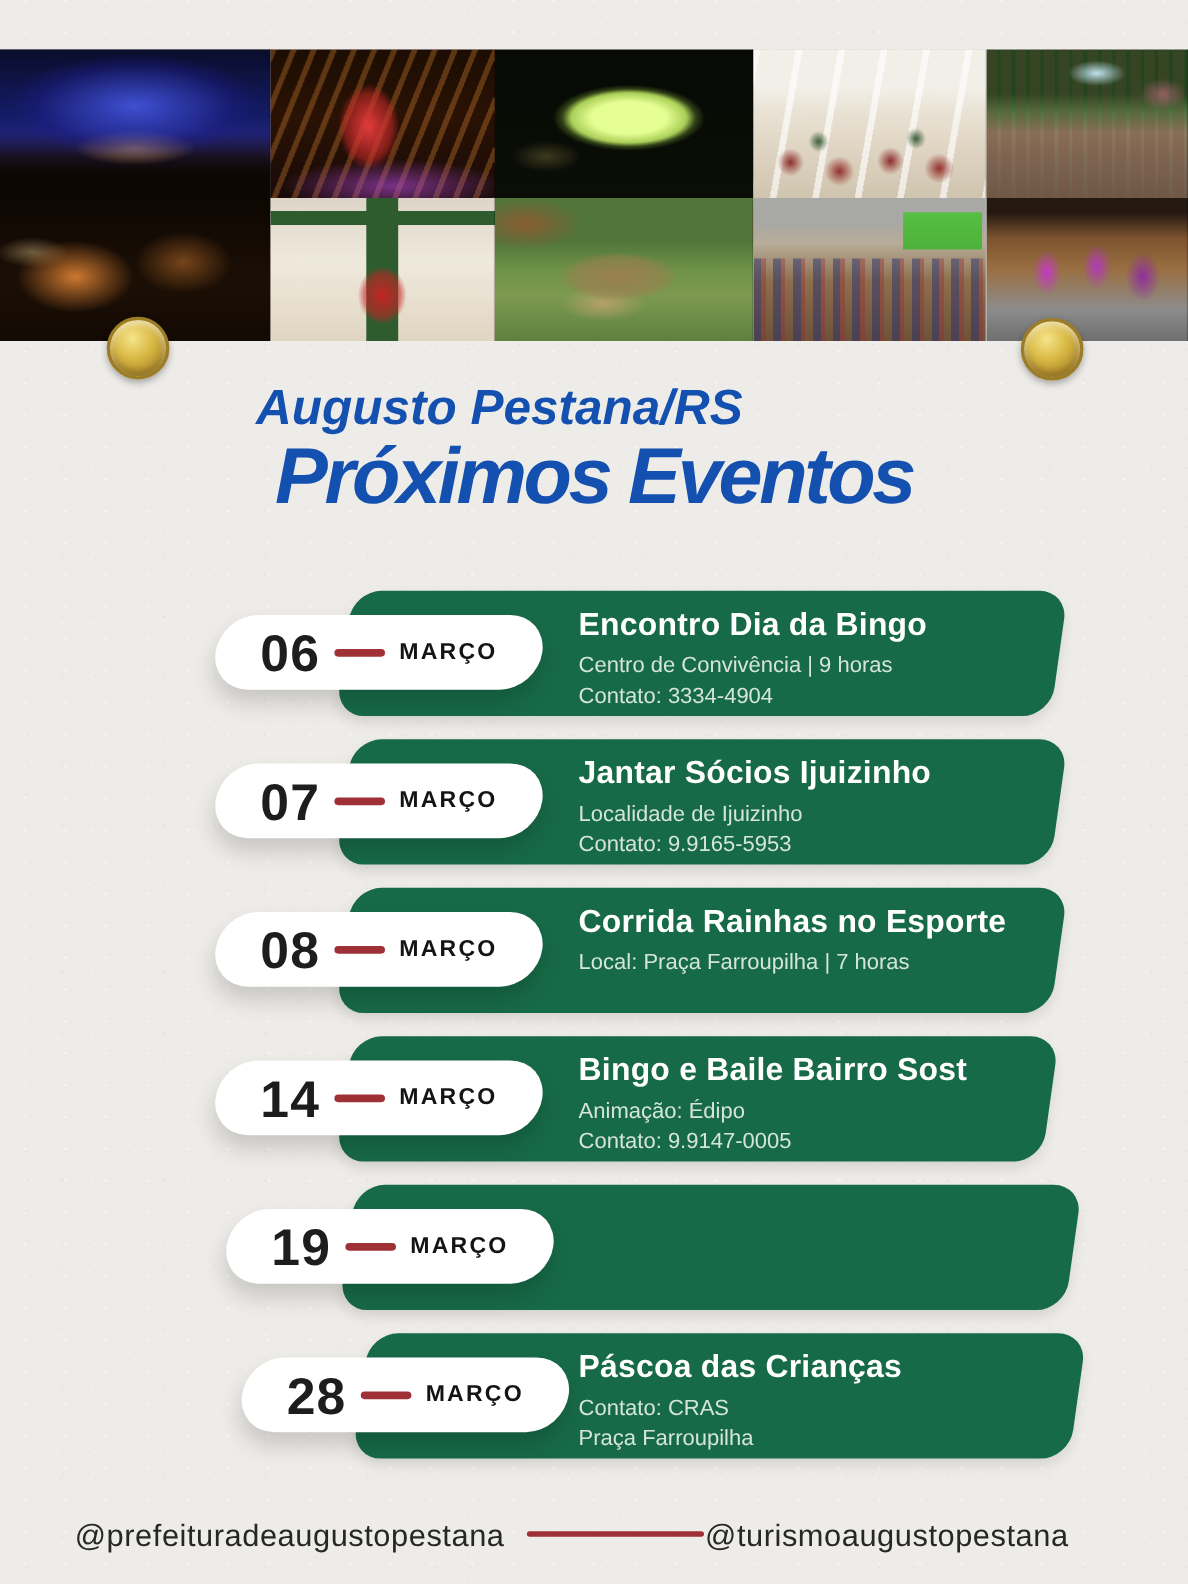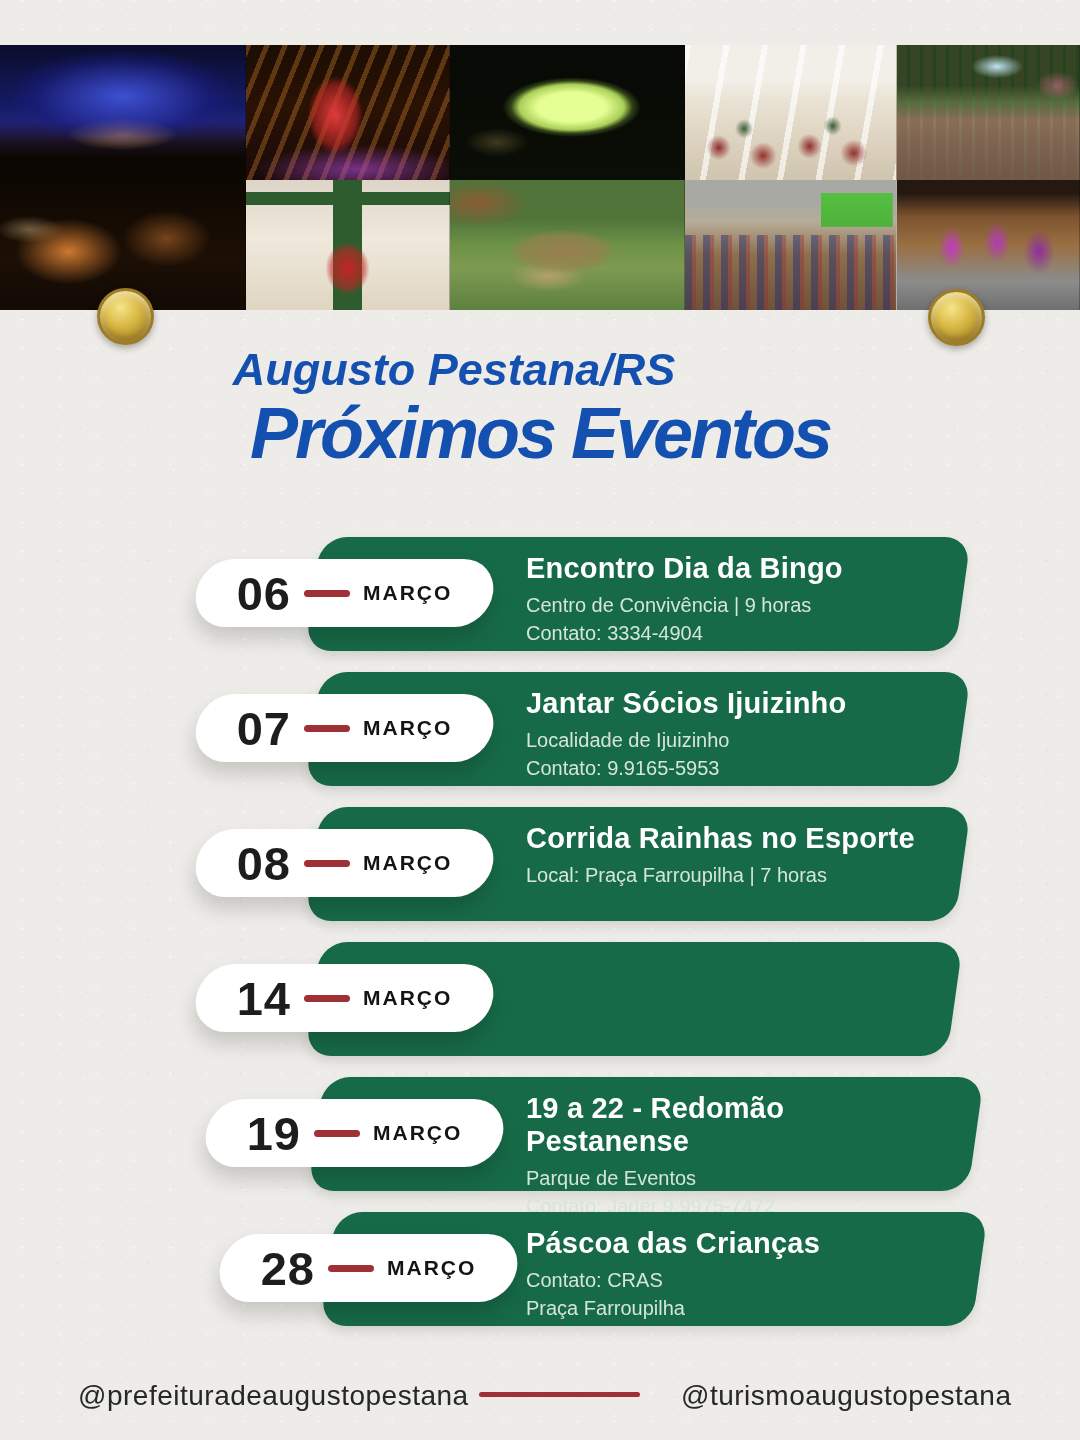--- a/index.html
+++ b/index.html
@@ -131,22 +131,22 @@
   .dash{ width:46px; height:7px; border-radius:4px; background:var(--red,#9e3036); }
   .month{ font-size:21px; font-weight:700; color:#141414; letter-spacing:2px; }
 
   .card-text{ position:absolute; left:478px; top:15px; width:420px; color:#ffffff; }
   .card-title{ font-size:29px; font-weight:700; letter-spacing:.2px; margin-bottom:6px; }
   .card-line{ font-size:20px; font-weight:400; color:#d5e5db; line-height:28px; }
 
   
   .footer{ position:absolute; top:1368px; left:0; width:1080px; height:60px; }
   .handle{ position:absolute; top:12px; font-size:28px; color:#272727; letter-spacing:.5px; }
-  .handle-left{ left:78px; }
-  .handle-right{ left:681px; }
+  .handle-left{ left:68px; }
+  .handle-right{ left:641px; }
   .footer-divider{ position:absolute; left:479px; top:24px; width:161px; height:5px;
     border-radius:3px; background:var(--red,#9e3036); }
 </style>
 </head>
 <body>
 
 <div class="poster">
 
   <div class="collage">
     <div class="ph-r1c1"></div>
@@ -214,34 +214,34 @@
     </div>
 
     <div class="event-card">
       <div class="green-bg"></div>
       <div class="pill-bg"></div>
       <div class="pill-row">
         <span class="day">14</span>
         <span class="dash"></span>
         <span class="month">MARÇO</span>
       </div>
+      <div class="card-text">
+        <div class="card-title">Bingo e Baile Bairro Sost</div>
+        <div class="card-line">Animação: Édipo</div>
+        <div class="card-line">Contato: 9.9147-0005</div>
+      </div>
     </div>
 
     <div class="event-card">
       <div class="green-bg"></div>
       <div class="pill-bg"></div>
       <div class="pill-row">
         <span class="day">19</span>
         <span class="dash"></span>
         <span class="month">MARÇO</span>
-      </div>
-      <div class="card-text">
-        <div class="card-title">19 a 22 - Redomão Pestanense</div>
-        <div class="card-line">Parque de Eventos</div>
-        <div class="card-line">Contato: Jader 9.9975-7472</div>
       </div>
     </div>
 
     <div class="event-card">
       <div class="green-bg"></div>
       <div class="pill-bg"></div>
       <div class="pill-row">
         <span class="day">28</span>
         <span class="dash"></span>
         <span class="month">MARÇO</span>

